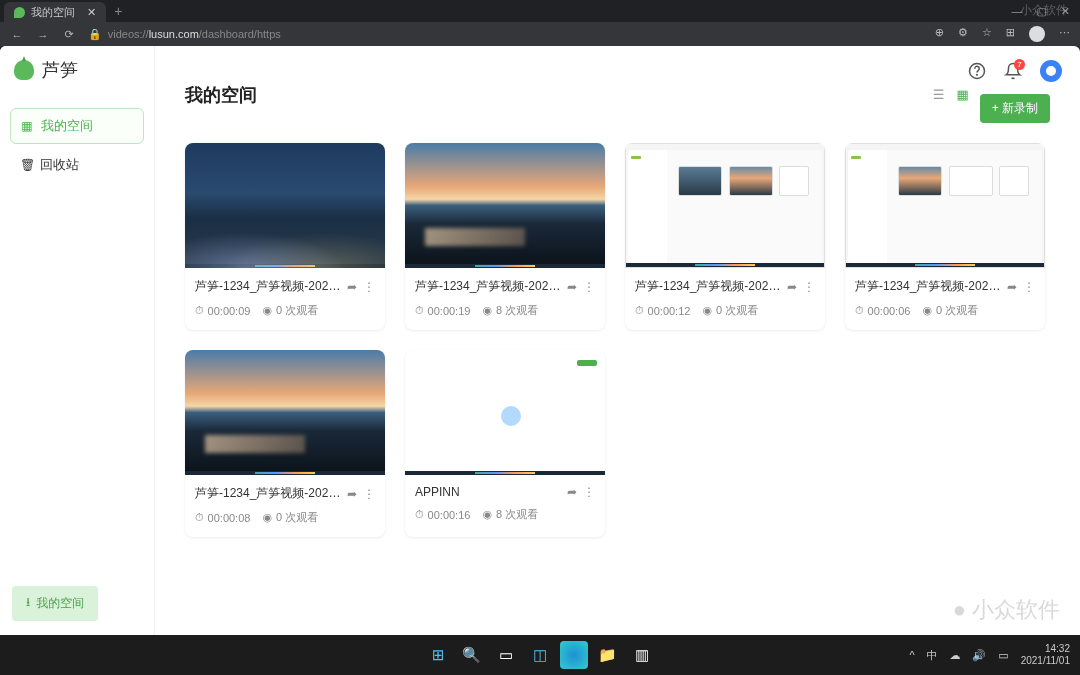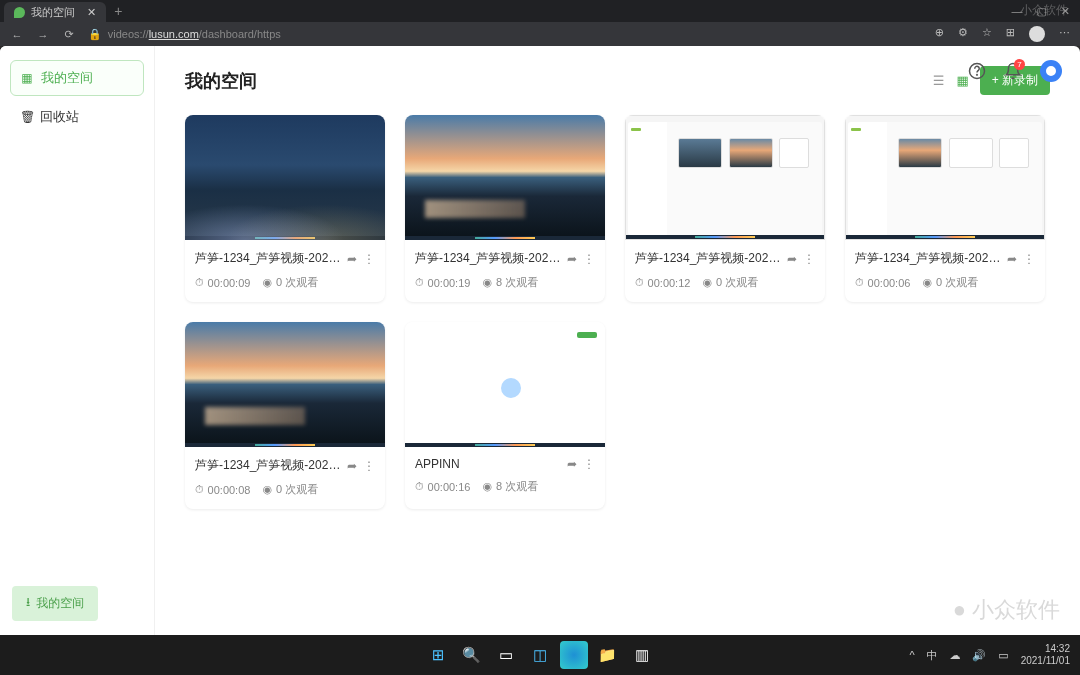--- a/index.html
+++ b/index.html
@@ -27,21 +27,21 @@
 .titlebar-right { margin-left: auto; display: flex; gap: 14px; padding-right: 6px; color: #999; }
 .win-btn { cursor: pointer; font-size: 11px; }
 
 .addrbar {
   height: 24px; background: #35363a; display: flex; align-items: center; gap: 12px;
   padding: 0 10px; color: #bbb; font-size: 11px;
 }
 .nav-btn { cursor: pointer; width: 14px; text-align: center; }
 .url-box { flex: 1; display: flex; align-items: center; gap: 6px; }
 .url-text { color: #888; }
-.url-text .host { color: #ddd; text-decoration: underline; }
+.url-text .host { color: #ddd; }
 .addr-icons { display: flex; gap: 14px; }
 .addr-ico { cursor: pointer; }
 .avatar-sm { width: 16px; height: 16px; border-radius: 50%; background: #ddd; }
 
 
 .app {
   position: absolute; top: 46px; left: 0; right: 0; bottom: 40px;
   background: #fff; display: flex; border-radius: 6px 6px 0 0; overflow: hidden;
 }
 
@@ -77,21 +77,21 @@
 .main { flex: 1; padding: 20px 30px; overflow-y: auto; }
 .main-header {
   display: flex; align-items: center; margin-bottom: 20px;
 }
 .page-title { font-size: 18px; font-weight: 600; color: #222; }
 .header-right { margin-left: auto; display: flex; align-items: center; gap: 10px; }
 .view-btn { width: 14px; height: 14px; cursor: pointer; color: #999; font-size: 13px; display:flex; align-items:center; justify-content:center; }
 .view-btn.active { color: #4caf50; }
 .new-rec-btn {
   background: #4caf50; color: #fff; border: none; padding: 6px 12px;
-  border-radius: 4px; font-size: 12px; cursor: pointer;
+  border-radius: 4px; font-size: 12px; cursor: pointer; margin-top: 28px;
 }
 
 .topbar-icons { position: absolute; top: 14px; right: 18px; display: flex; gap: 18px; align-items: center; }
 .tb-ico { width: 18px; height: 18px; cursor: pointer; color: #555; display:flex; align-items:center; justify-content:center; }
 .bell { position: relative; }
 .bell-badge { position:absolute; top:-3px; right:-3px; width:11px; height:11px; background:#f44; color:#fff; border-radius:50%; font-size:8px; display:flex; align-items:center; justify-content:center; }
 .user-avatar { width: 22px; height: 22px; border-radius: 50%; background: #3b82f6; display:flex; align-items:center; justify-content:center; }
 .user-avatar::after { content:""; width:10px; height:10px; border-radius:50%; background:#fff; border:2px solid #3b82f6; box-shadow: 0 4px 0 2px #fff inset; }
 
 .grid {
@@ -214,20 +214,24 @@
     <span class="tb-ico bell">
       <svg width="18" height="18" viewBox="0 0 24 24" fill="none" stroke="currentColor" stroke-width="2">
           <path d="M18 8A6 6 0 006 8c0 7-3 9-3 9h18s-3-2-3-9M13.73 21a2 2 0 01-3.46 0"></path>
         </svg>
       <span class="bell-badge">7</span>
     </span>
     <span class="user-avatar"></span>
   </div>
 
   <aside class="sidebar">
+    <div class="brand">
+      <span class="brand-logo"></span>
+      <span class="brand-name">芦笋</span>
+    </div>
     <nav class="side-nav">
       <div class="side-item active">
         <span class="side-ico">▦</span>
         <span>我的空间</span>
       </div>
       <div class="side-item">
         <span class="side-ico">🗑</span>
         <span>回收站</span>
       </div>
     </nav>

